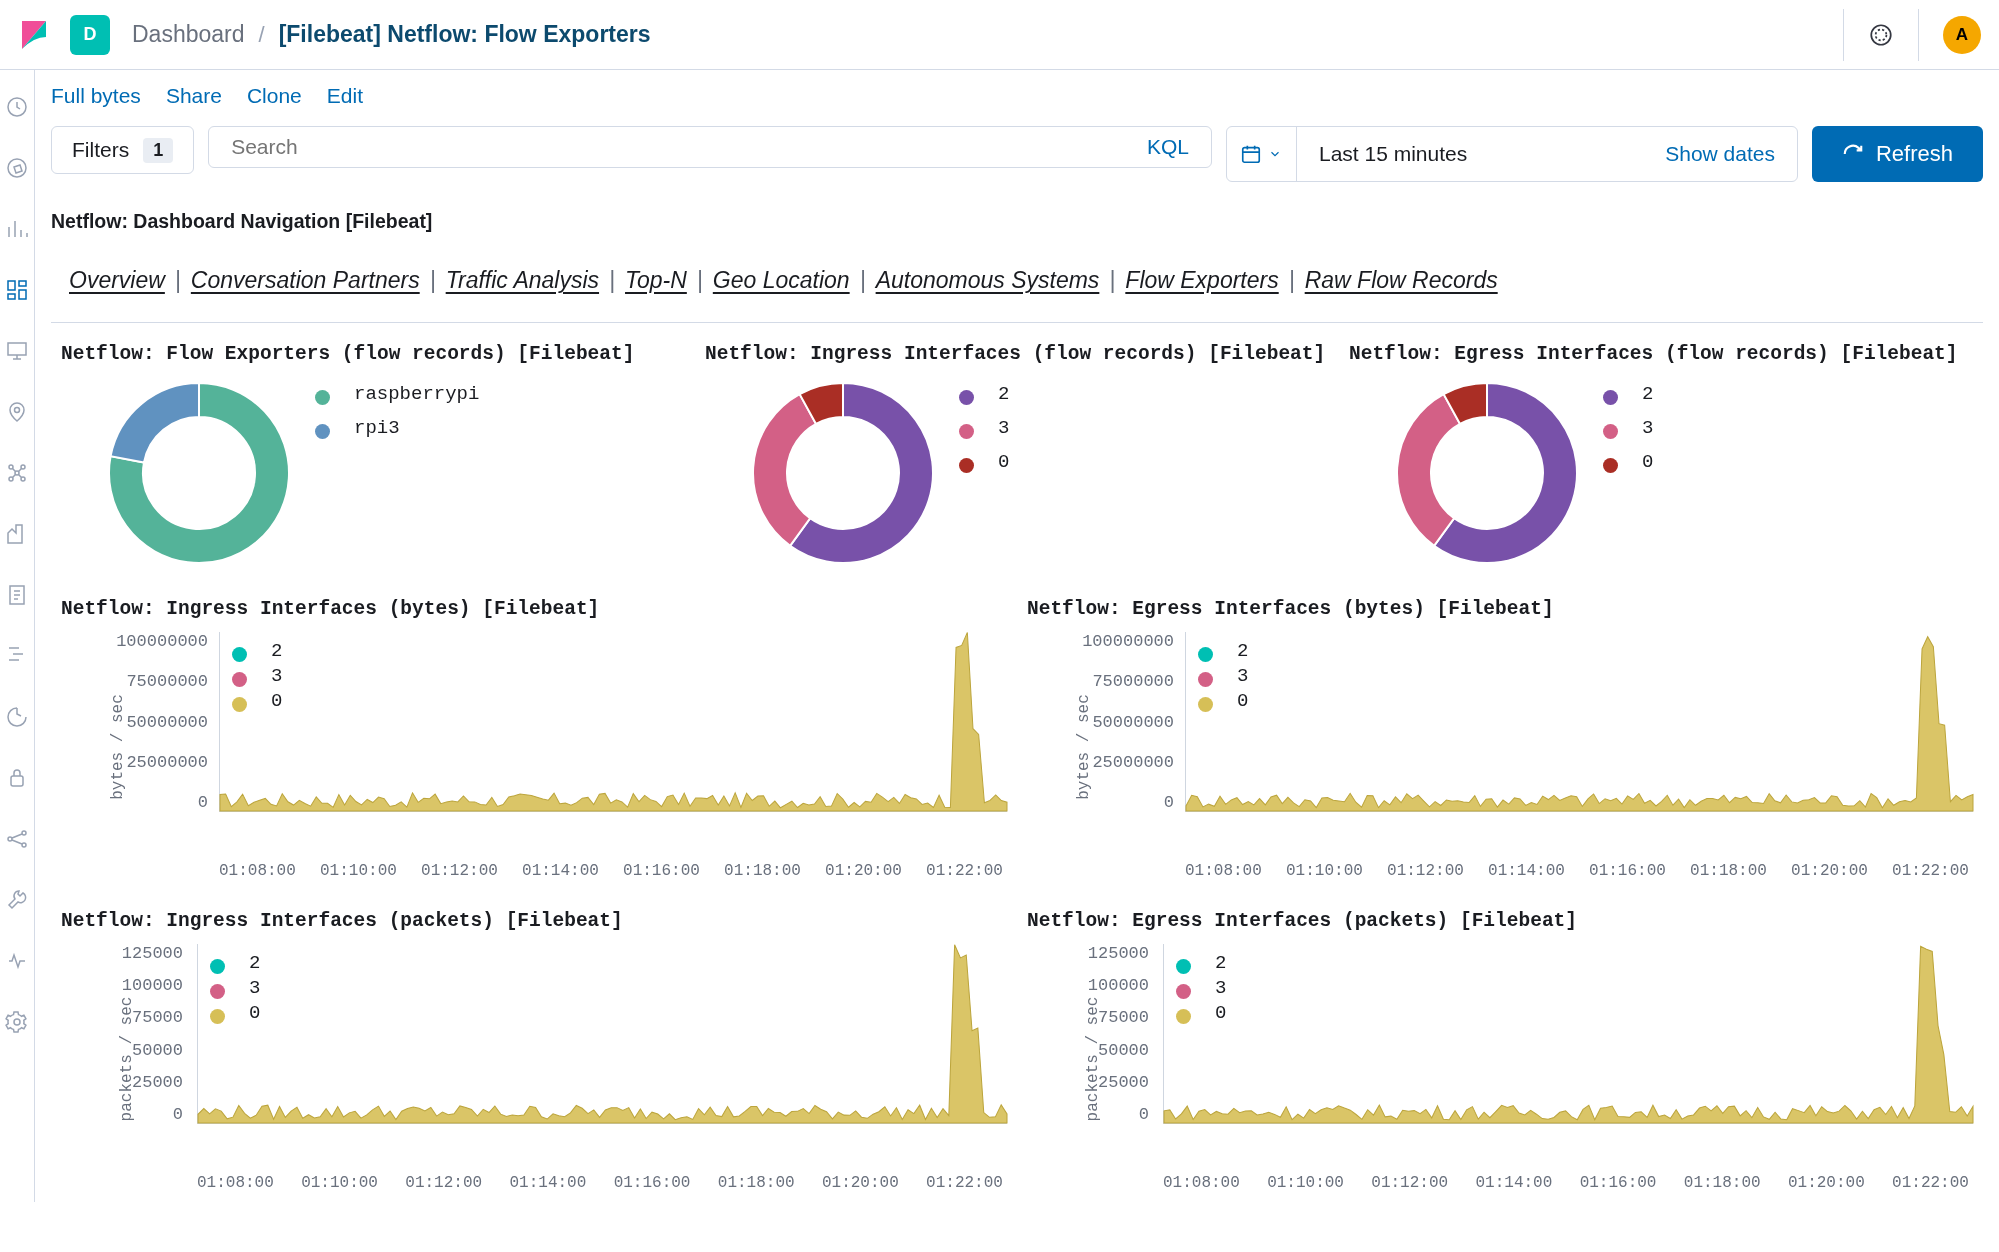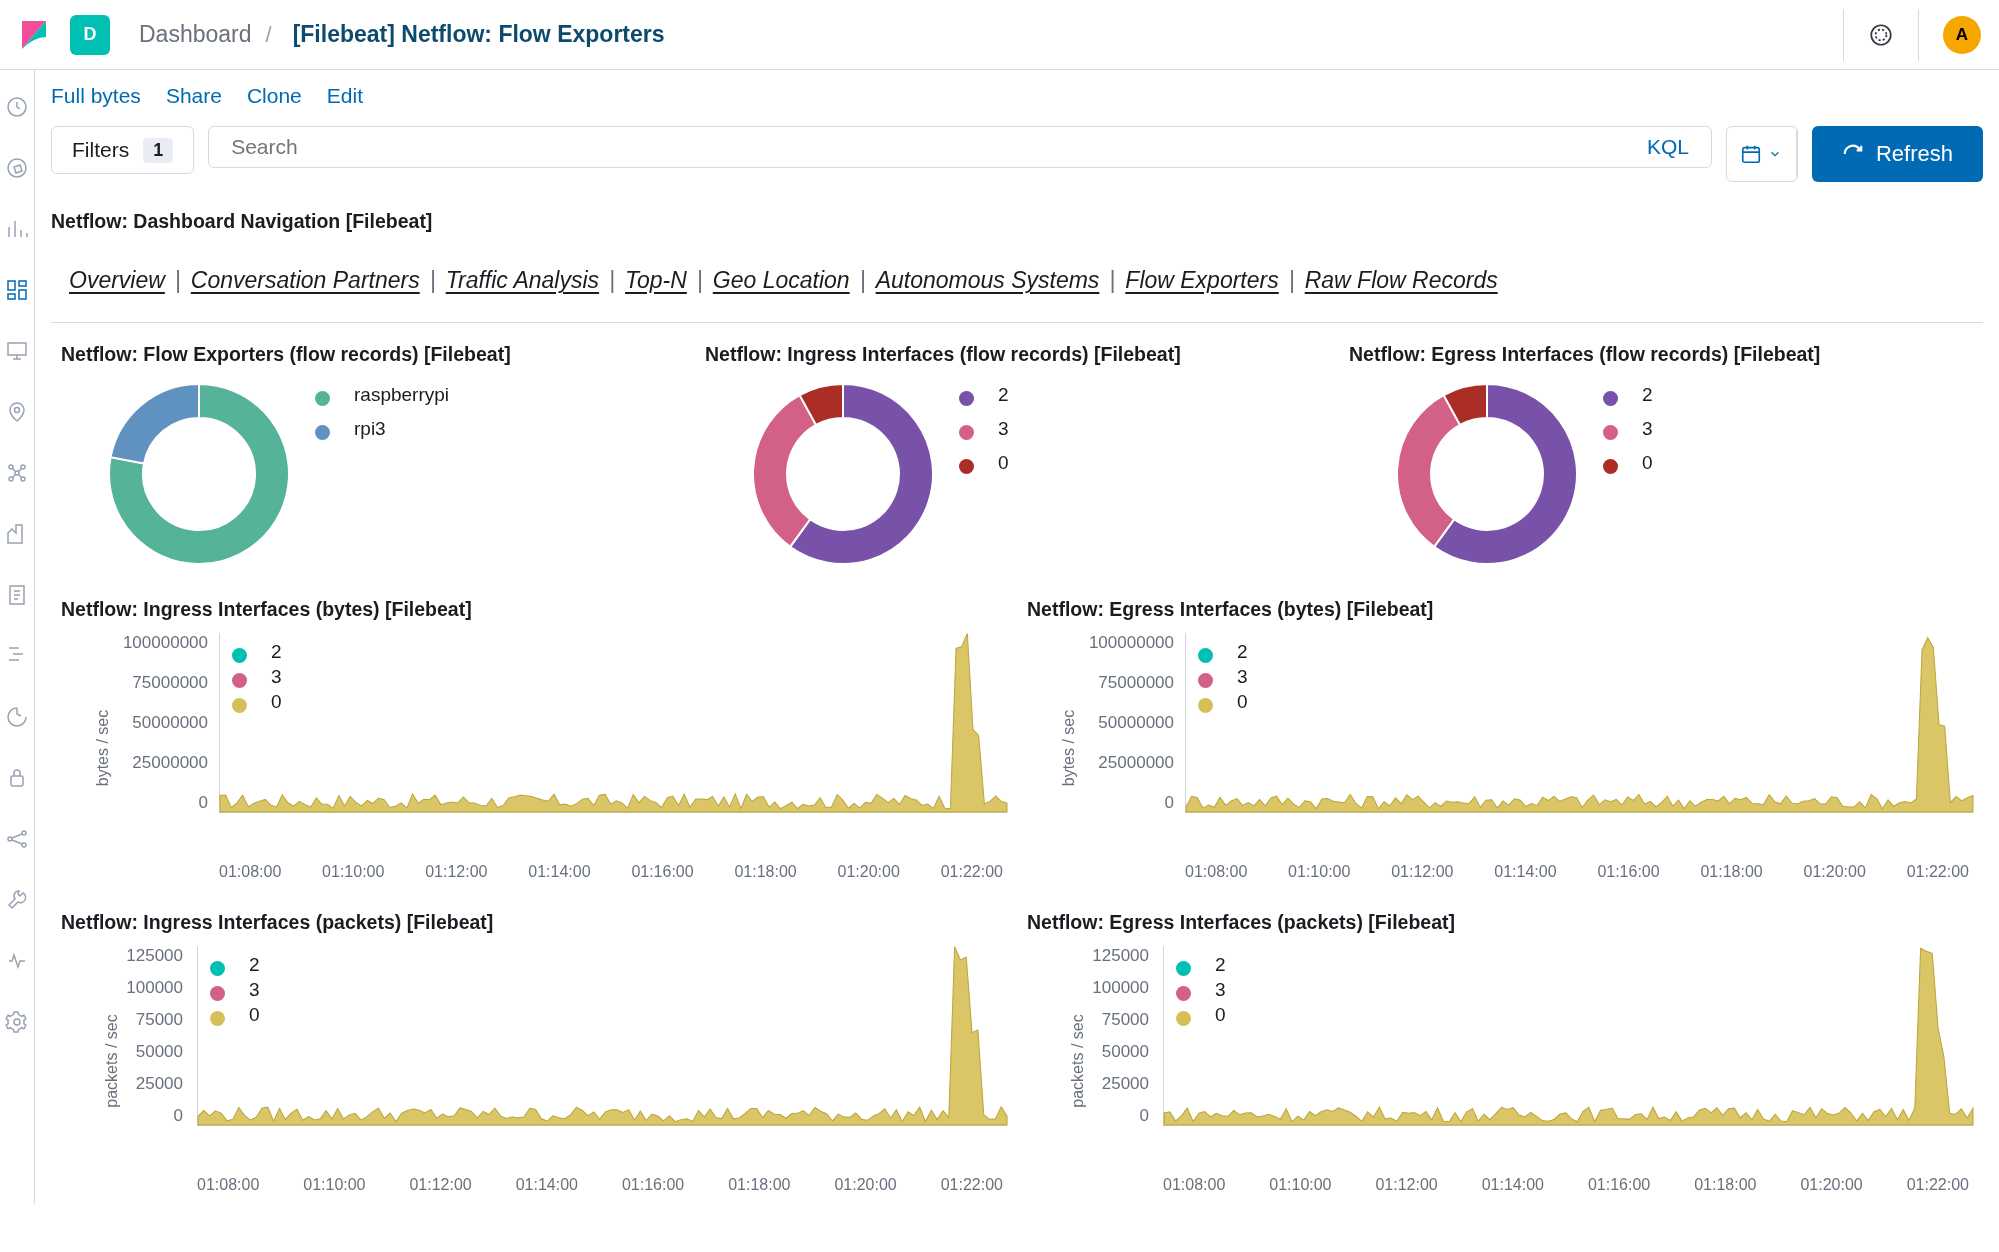--- a/index.html
+++ b/index.html
@@ -5,21 +5,21 @@
 * { box-sizing: border-box; margin: 0; padding: 0; }
 html, body { font-family: -apple-system, BlinkMacSystemFont, "Segoe UI", Helvetica, Arial, sans-serif; color: #1a1c21; background:#fff; }
 body { width: 1999px; height: 1252px; overflow: hidden; }
 
 
 .topbar { height: 70px; border-bottom: 1px solid #d3dae6; display: flex; align-items: center; padding: 0 18px; }
 .logo { width: 32px; height: 32px; position: relative; margin-right: 20px; }
 .logo svg { width: 32px; height:32px; }
 .app-tile { width: 40px; height: 40px; border-radius: 6px; background: #00bfb3; color: #fff; font-weight: 700; display:flex; align-items:center; justify-content:center; margin-right: 22px; font-size:18px;}
 .breadcrumb { display:flex; align-items:center; gap:14px; }
-.breadcrumb a { color:#69707d; text-decoration:none; font-size:23px;margin-left:7px;}
+.breadcrumb a { color:#69707d; text-decoration:none; font-size:23px;}
 .breadcrumb a.active { color:#0c4a6e; font-weight:700;}
 .breadcrumb .sep { color:#98a2b3; font-size:22px;}
 .topbar-right { margin-left:auto; display:flex; align-items:center; gap:24px; }
 .topbar-right .divider { width:1px; height:52px; background:#d3dae6; }
 .avatar { width:38px; height:38px; border-radius:50%; background:#f5a700; color:#000; font-weight:600; display:flex; align-items:center; justify-content:center; font-size:17px;}
 .feedback-icon { width:26px; height:26px; color:#343741; }
 
 
 .page { display:flex; }
 .sidenav { width:70px; border-right:1px solid #d3dae6; padding-top:23px; display:flex; flex-direction:column; align-items:center; gap:33px; }
@@ -51,21 +51,21 @@
 
 
 .nav-panel-title { font-weight:700; font-size:19.5px; margin:20px 0 22px;}
 .nav-links { font-size:23px; display:flex; flex-wrap:wrap; gap:0; padding: 12px 18px 28px; font-style: italic; }
 .nav-links span.sep { padding:0 10px; color:#69707d;}
 .nav-links a { color:#1a1c21; text-decoration:underline; text-underline-offset:4px;}
 .hr { height:1px; background:#d3dae6; margin: 0 16px 0;}
 
 
 .panels-row { display:flex; gap:0; padding: 0 16px; }
-.panel { padding:20px 10px 10px; }
+.panel { padding:20px 10px 10px;font-family:Liberation Mono, monospace; }
 .panel-title { font-weight:700; font-size:19.5px; margin-bottom:12px;}
 .panel-3 { width:644px;}
 .panel-half { width:966px; }
 
 .donut-wrap { display:flex; gap:26px; align-items:flex-start; padding-top:6px;}
 .legend { display:flex; flex-direction:column; gap:12px; font-size:19px;}
 .legend-item { display:flex; align-items:flex-end; gap:24px;}
 .swatch { width:15px; height:15px; border-radius:50%; }
 
 .axis-label-y { position:absolute; left:4px; top:50%; transform:translateY(-50%) rotate(-90deg); font-size:16px; color:#69707d; white-space:nowrap; transform-origin:center;}
@@ -236,20 +236,24 @@
       </div>
       <div class="date-group">
         <div class="date-icon-btn">
           <svg width="22" height="22" viewBox="0 0 24 24" fill="none" stroke="currentColor" stroke-width="1.8">
               <rect x="3" y="5" width="18" height="16" rx="2"></rect>
               <path d="M3 10h18M8 3v4M16 3v4"></path>
             </svg>
           <svg width="14" height="14" viewBox="0 0 24 24" fill="none" stroke="currentColor" stroke-width="2">
               <path d="M6 9l6 6 6-6"></path>
             </svg>
+        </div>
+        <div class="date-range">
+          <span>Last 15 minutes</span>
+          <span class="show-dates" style="margin-left:auto;">Show dates</span>
         </div>
       </div>
       <button class="refresh-btn">
         <svg width="22" height="22" viewBox="0 0 24 24" fill="none" stroke="currentColor" stroke-width="2.3">
             <path d="M3 12a9 9 0 0115-6.7L21 8M21 3v5h-5"></path>
           </svg>
         <span>Refresh</span>
       </button>
     </div>
 

